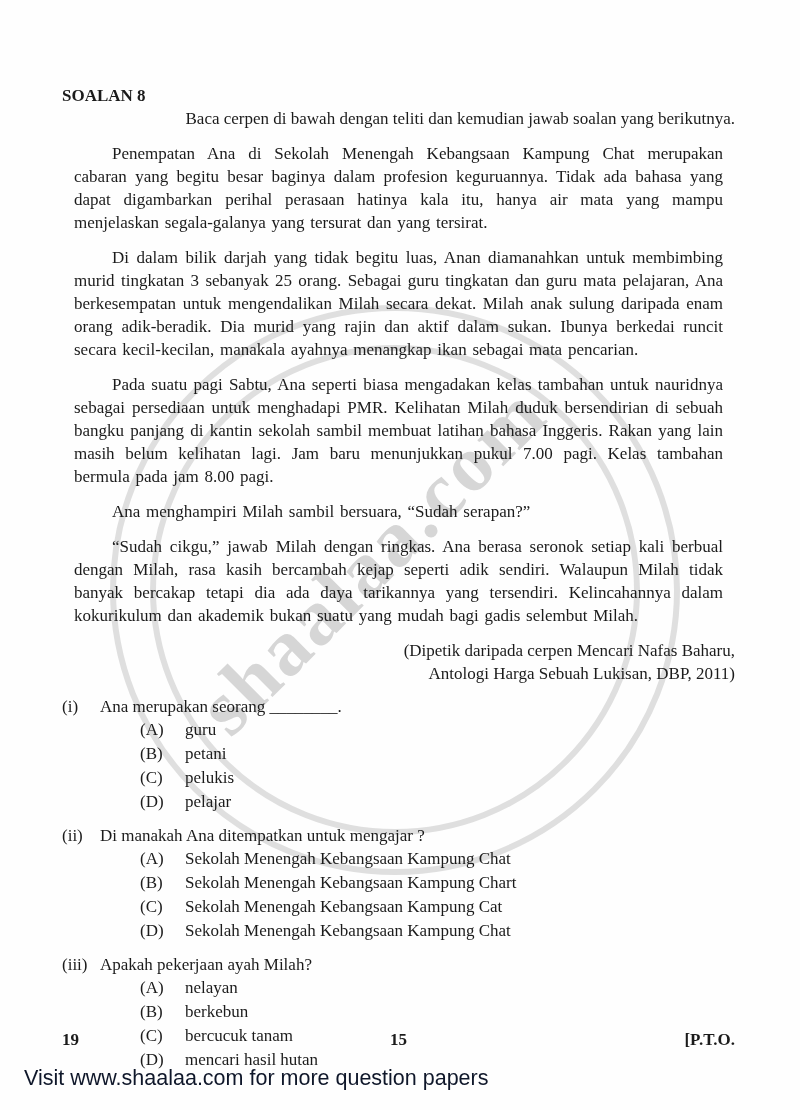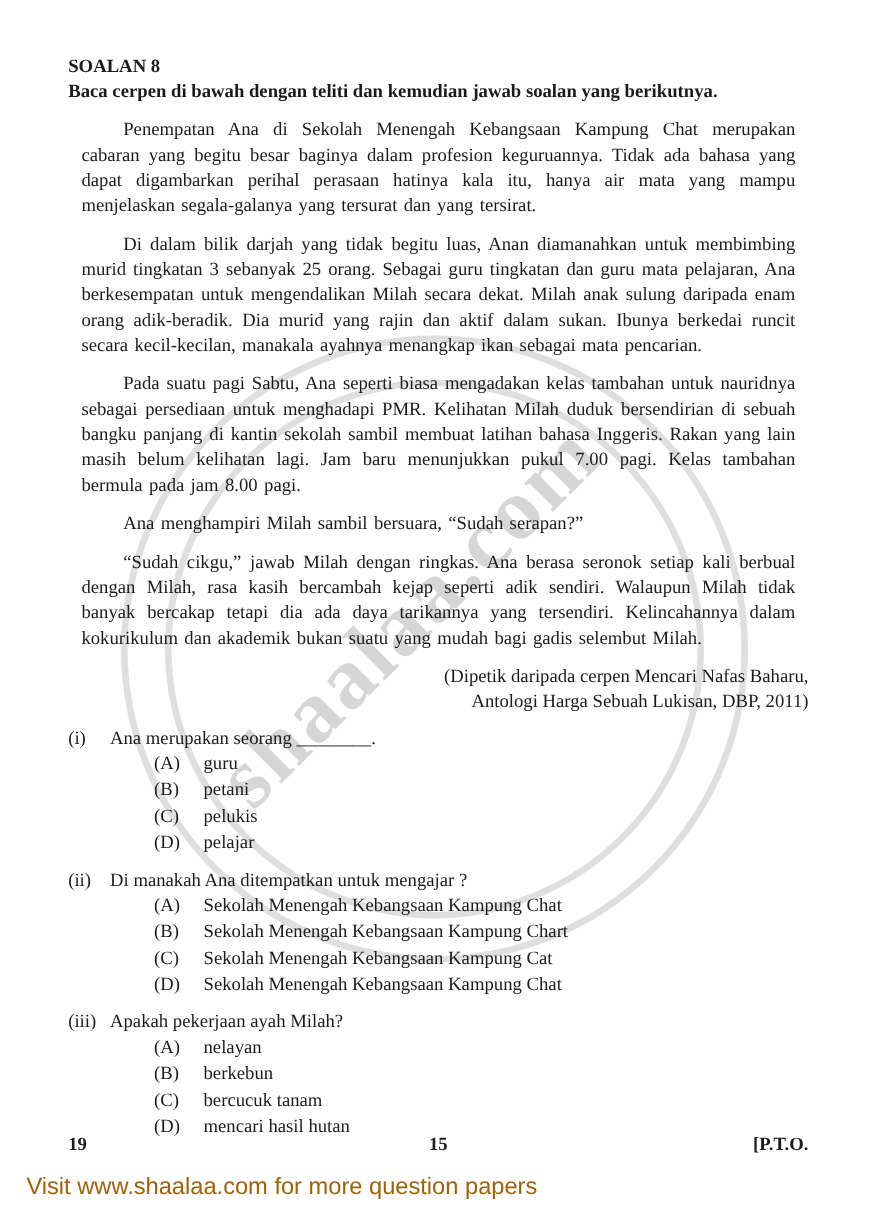--- a/index.html
+++ b/index.html
@@ -39,26 +39,26 @@
     font-weight: bold;
     font-size: 80px;
     letter-spacing: 3px;
     white-space: nowrap;
     color: rgba(150,150,150,0.38);
   }
   
   .content {
     position: relative;
     z-index: 1;
-    padding: 48px 65px 0 62px;
+    padding: 84px 65px 0 62px;
     font-size: 17px;
     line-height: 23px;
   }
   .section-title { font-weight: bold; }
-  .instruction   { font-weight: bold; }
+  .instruction   { font-weight: normal; text-align: right; }
   .marks         { font-weight: bold; text-align: right; }
   .para {
     margin: 12px;
     text-align: justify;
     text-indent: 38px;
     word-spacing: 1.5px;
   }
   .attr { margin: 0; text-align: right; }
   .it   { }
   
@@ -88,21 +88,21 @@
   .pf-left   { position: absolute; left: 0; }
   .pf-center { position: absolute; left: 50%; transform: translateX(-50%); }
   .pf-right  { position: absolute; right: 0; margin-left: 48px; }
   .banner {
     position: absolute;
     left: 24px;
     top: 1066px;
     z-index: 1;
     font-family: "Liberation Sans", sans-serif;
     font-size: 21.5px;
-    color: #a16207;
+    color: #0f172a;
   }
 </style>
 </head>
 <body>
 
 <div class="page">
 
   <div class="watermark">
     <div class="wm-circle wm-outer"></div>
     <div class="wm-circle wm-inner"></div>

